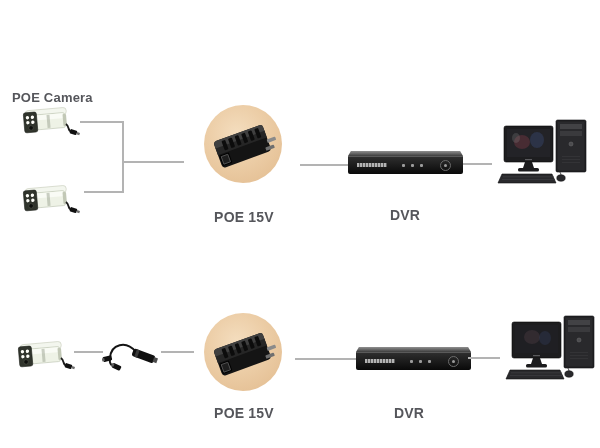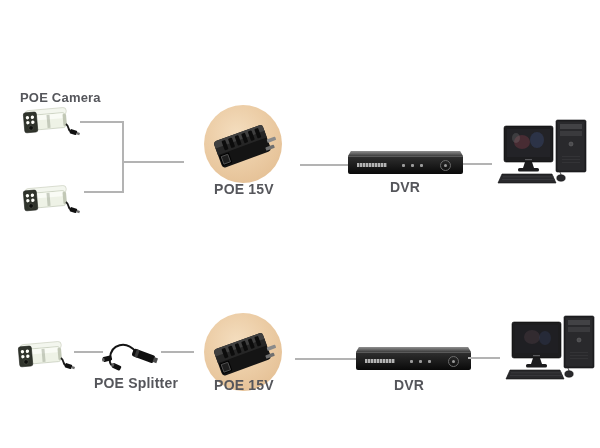--- a/index.html
+++ b/index.html
@@ -1,20 +1,20 @@
 <!DOCTYPE html>
 <html><head>
 <meta charset="utf-8">
 <style>
   html,body{margin:0;padding:0;background:#fff;}
   .stage{position:relative;width:600px;height:448px;background:#ffffff;overflow:hidden;
          font-family:"Liberation Sans",sans-serif;}
   .label{position:absolute;font-weight:700;color:#55565b;font-size:13px;letter-spacing:.2px;white-space:nowrap;}
   .label.big{font-size:14px;}
-  .label.ctr{transform:translateX(-50%);}
+  .label.ctr{transform:translateX(-50%);margin-top:28px;}
   .line{position:absolute;height:1.5px;background:#b3b3b3;}
   .vline{position:absolute;width:1.5px;background:#b3b3b3;}
   .dev{position:absolute;}
   .circle{position:absolute;width:78px;height:78px;border-radius:50%;
           background:radial-gradient(circle at 42% 36%, #f4ddbe 0%, #ecceа7 40%, #eccda6 45%, #e1ba8d 100%);
           background:radial-gradient(circle at 42% 36%, #f4ddbe 0%, #eccda6 45%, #e1ba8d 100%);}
   
   .dvr{position:absolute;width:115px;height:23px;}
   .dvr-top{height:5px;background:linear-gradient(180deg,#8f8f8f,#3d3d3d);
            clip-path:polygon(2.5% 0,97.5% 0,100% 100%,0 100%);}
@@ -26,21 +26,21 @@
   .dvr-dots i{width:3px;height:3px;background:#9b9b9b;border-radius:1px;}
   .dvr-dpad{position:absolute;right:12px;top:3px;width:11px;height:11px;border:1px solid #6c6c6c;
             border-radius:50%;box-sizing:border-box;}
   .dvr-dpad::after{content:"";position:absolute;left:3px;top:3px;width:3px;height:3px;border-radius:50%;background:#9b9b9b;}
 </style>
 </head>
 <body>
 
 <div class="stage">
 
-  <div class="label" style="left:20px;top:90px;">POE Camera</div>
+  <div class="label" style="left:12px;top:90px;">POE Camera</div>
 
   <div class="dev" style="left:19px;top:103px;">
     <svg width="62" height="36" viewBox="0 0 62 36">
       <g transform="rotate(-5 28 18)">
         <rect x="7" y="6" width="41" height="7" rx="3" fill="#f3f6ee" stroke="#c6ccba" stroke-width="0.6"></rect>
         <rect x="10" y="11" width="36" height="15" rx="2" fill="#eef2e6" stroke="#bac1ae" stroke-width="0.6"></rect>
         <rect x="11" y="11.5" width="34" height="5" rx="1.5" fill="#f9fbf5"></rect>
         <rect x="28" y="12" width="3" height="13" fill="#9aa18f" opacity="0.5"></rect>
         <rect x="5" y="8" width="13" height="20" rx="2" fill="#30342c" stroke="#1d201a" stroke-width="0.6"></rect>
         <circle cx="8.8" cy="13" r="1.7" fill="#fdfdf8"></circle>
@@ -188,21 +188,20 @@
       <g transform="rotate(-15 6 20)">
         <rect x="1" y="17" width="9" height="5" rx="1.2" fill="#101010"></rect>
         <rect x="0" y="18" width="2.5" height="3" fill="#5f5f5f"></rect>
       </g>
       <g transform="rotate(25 15 28)">
         <rect x="10" y="25.5" width="9" height="5" rx="1.2" fill="#101010"></rect>
         <rect x="9" y="26.5" width="2.5" height="3" fill="#5f5f5f"></rect>
       </g>
     </svg>
   </div>
-  <div class="label big ctr" style="left:136px;top:375px;">POE Splitter</div>
 
   <div class="line" style="left:161px;top:351px;width:33px;"></div>
 
   <div class="circle" style="left:204px;top:313px;">
     <svg width="78" height="78" viewBox="0 0 78 78">
       <g transform="rotate(-20 39 40)">
         <rect x="12" y="27" width="52" height="28" rx="3.5" fill="#141414"></rect>
         <rect x="12" y="27" width="52" height="11" rx="3.5" fill="#404040"></rect>
         <rect x="12" y="34" width="52" height="7" fill="#262626"></rect>
         <rect x="20" y="29" width="4" height="10" rx="1" fill="#0c0c0c"></rect>

